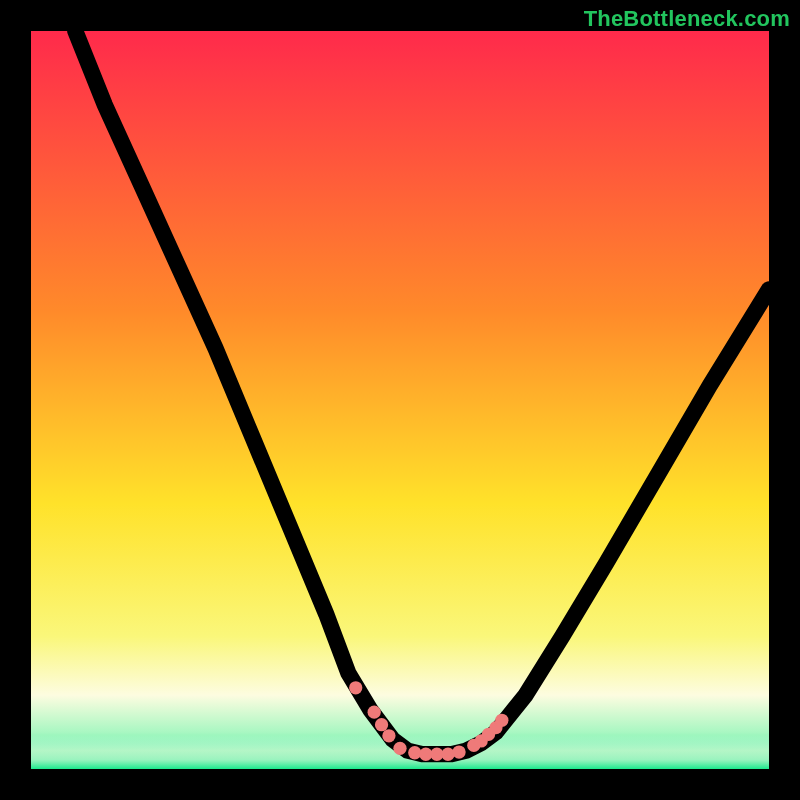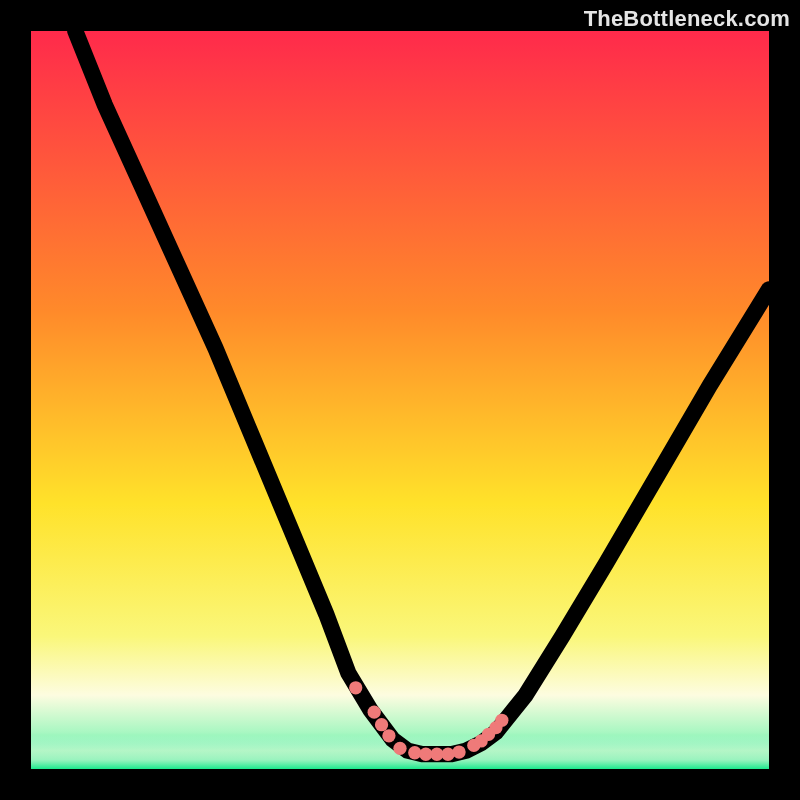--- a/index.html
+++ b/index.html
@@ -24,21 +24,21 @@
     left: 31px;
     top: 31px;
     width: 738px;
     height: 738px;
     overflow: hidden;
   }
   .watermark {
     position: absolute;
     top: 6px;
     right: 10px;
-    color: #e5e5e5;
+    color: #22c55e;
     font-size: 22px;
     font-weight: 600;
     letter-spacing: 0.2px;
     user-select: none;
   }
   svg { display: block; }
   .curve {
     fill: none;
     stroke: #000;
     stroke-width: 2.2;

